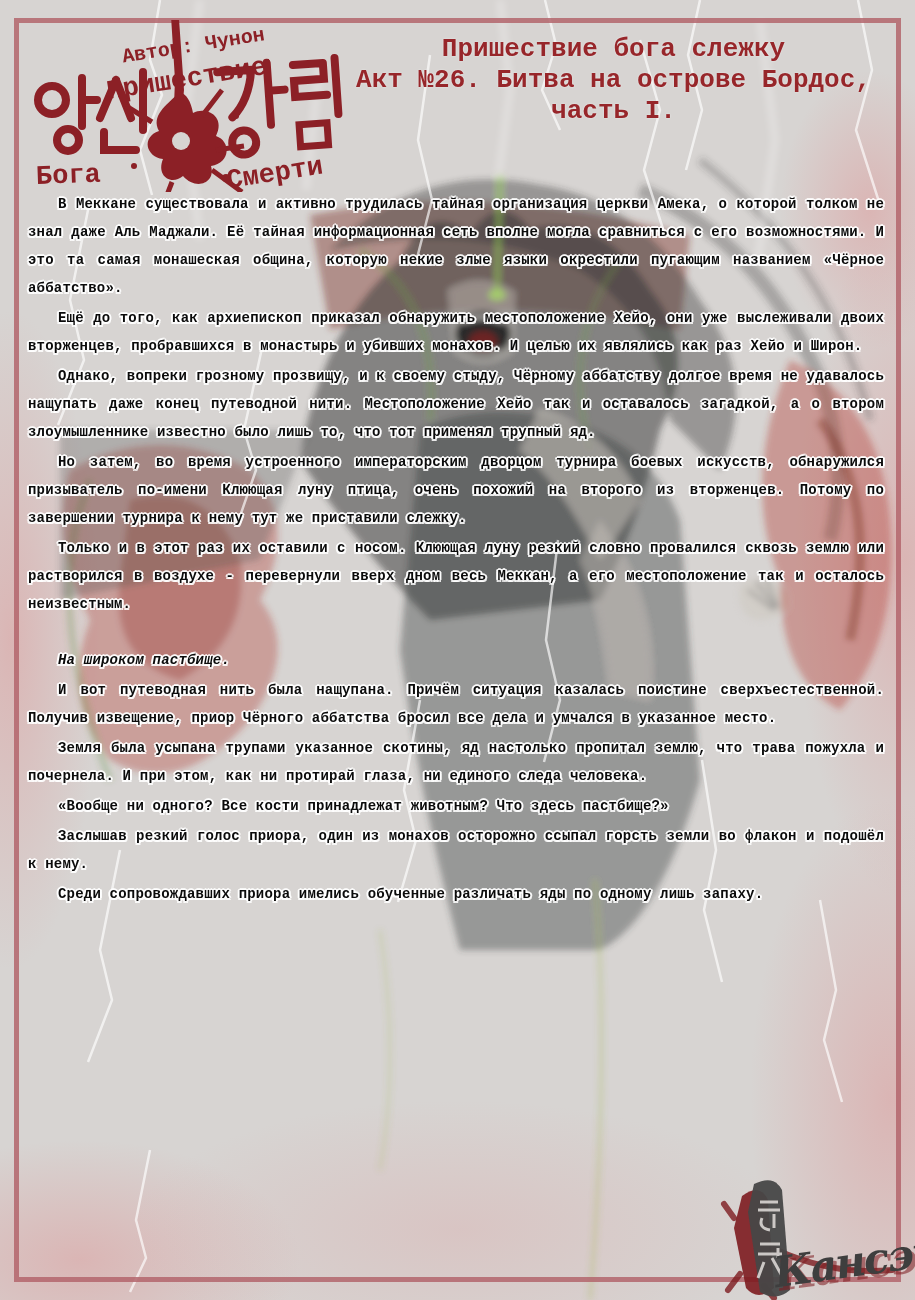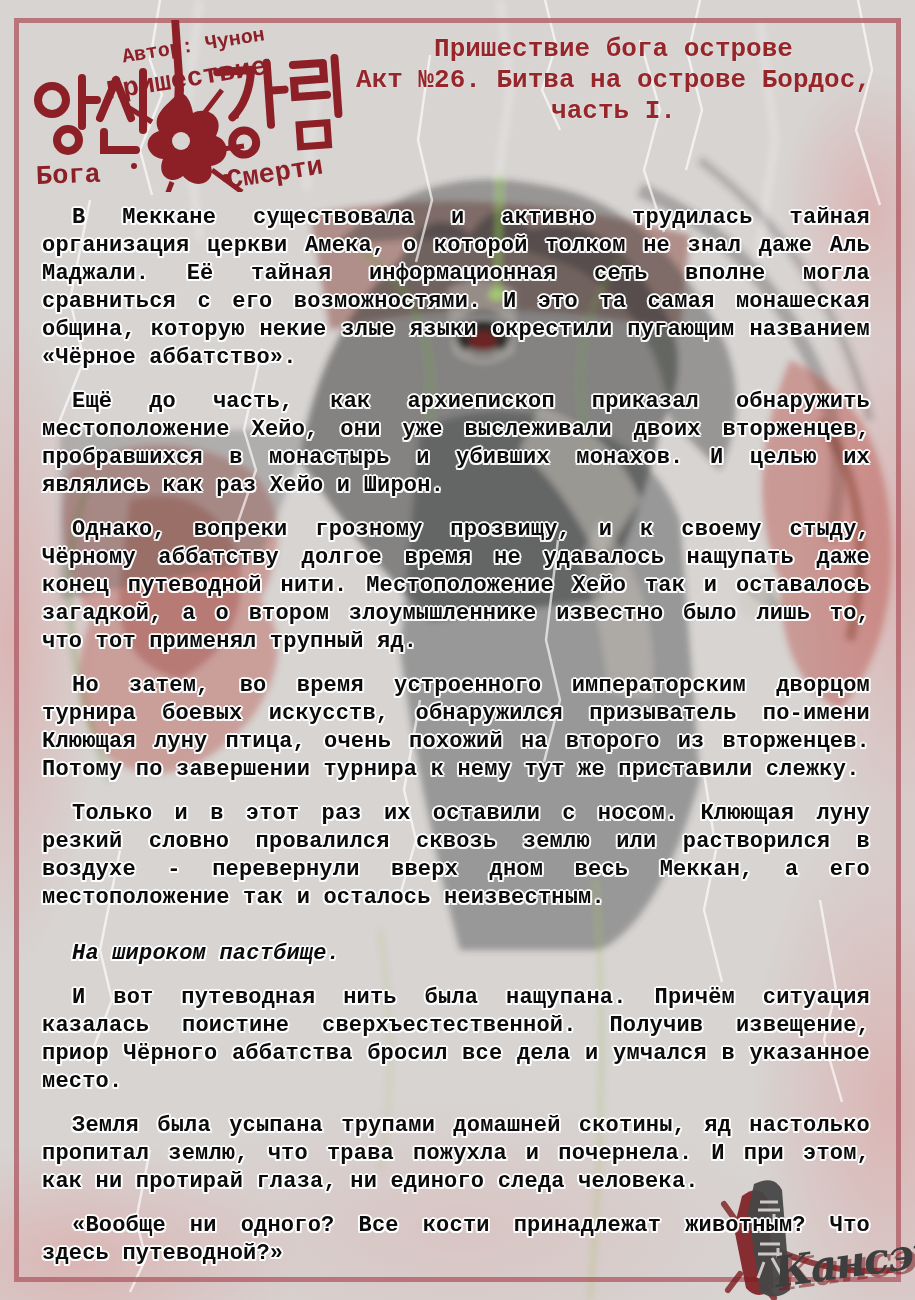--- a/index.html
+++ b/index.html
@@ -30,22 +30,22 @@
   .header{position:relative;height:168px;}
   .logo{position:absolute;left:4px;top:0;width:322px;height:172px;}
   .titles{margin-left:315px;padding-top:14px;text-align:center;}
   .title-line{
     font-weight:bold;font-size:26px;line-height:31px;color:var(--red-title);
     text-shadow:0 0 2px rgba(255,255,255,.6);
   }
   .page-num{margin-top:26px;}
   .bodytext{margin-top:2px;}
   .para{
-    margin:16px;text-indent:30px;text-align:justify;
-    font-weight:bold;font-size:22px;line-height:28px;letter-spacing:.2px;
+    margin:2px;text-indent:30px;text-align:justify;
+    font-weight:bold;font-size:14px;line-height:28px;letter-spacing:.2px;
     color:var(--ink);
     text-shadow:
       -1.5px -1.5px 0 rgba(255,255,255,.85), 1.5px -1.5px 0 rgba(255,255,255,.85),
       -1.5px 1.5px 0 rgba(255,255,255,.85), 1.5px 1.5px 0 rgba(255,255,255,.85),
       -2px 0 0 rgba(255,255,255,.8), 2px 0 0 rgba(255,255,255,.8),
       0 -2px 0 rgba(255,255,255,.8), 0 2px 0 rgba(255,255,255,.8);
   }
   .para.gap{margin-top:28px;}
   .para.italic{font-style:italic;}
   
@@ -207,32 +207,34 @@
           <path d="M122,102 L96,86 M182,150 L212,172 M142,162 L132,188 M172,96 L192,70 M186,130 L214,126" stroke="#8c2026" stroke-width="5" fill="none"></path>
           <circle cx="104" cy="146" r="3"></circle>
             <circle cx="196" cy="158" r="4"></circle>
             <circle cx="206" cy="96" r="3"></circle>
             <circle cx="128" cy="176" r="3"></circle>
         </g>
         <text x="0" y="0" class="sr" opacity="0">앙신 강림</text>
       </svg>
 
       <div class="titles">
-        <div class="title-line">Пришествие бога острове</div>
+        <div class="title-line">Пришествие бога слежку</div>
         <div class="title-line">Акт №26. Битва на острове Бордос, часть I.</div>
       </div>
     </div>
 
     <div class="bodytext">
 
     <p class="para">В Меккане существовала и активно трудилась тайная организация церкви Амека, о которой толком не знал даже Аль Маджали. Её тайная информационная сеть вполне могла сравниться с его возможностями. И это та самая монашеская община, которую некие злые языки окрестили пугающим названием «Чёрное аббатство».</p>
-        <p class="para">Ещё до часть, как архиепископ приказал обнаружить местоположение Хейо, они уже выслеживали двоих вторженцев, пробравшихся в монастырь и убивших монахов. И целью их являлись как раз Хейо и Широн.</p>
+        <p class="para">Ещё до того, как архиепископ приказал обнаружить местоположение Хейо, они уже выслеживали двоих вторженцев, пробравшихся в монастырь и убивших монахов. И целью их являлись как раз Хейо и Широн.</p>
         <p class="para">Однако, вопреки грозному прозвищу, и к своему стыду, Чёрному аббатству долгое время не удавалось нащупать даже конец путеводной нити. Местоположение Хейо так и оставалось загадкой, а о втором злоумышленнике известно было лишь то, что тот применял трупный яд.</p>
         <p class="para">Но затем, во время устроенного императорским дворцом турнира боевых искусств, обнаружился призыватель по-имени Клюющая луну птица, очень похожий на второго из вторженцев. Потому по завершении турнира к нему тут же приставили слежку.</p>
         <p class="para">Только и в этот раз их оставили с носом. Клюющая луну резкий словно провалился сквозь землю или растворился в воздухе - перевернули вверх дном весь Меккан, а его местоположение так и осталось неизвестным.</p>
         <p class="para italic gap">На широком пастбище.</p>
         <p class="para">И вот путеводная нить была нащупана. Причём ситуация казалась поистине сверхъестественной. Получив извещение, приор Чёрного аббатства бросил все дела и умчался в указанное место.</p>
-        <p class="para">Земля была усыпана трупами домашней скотины, яд настолько пропитал землю, что трава пожухла и почернела. И при этом, как ни протирай глаза, ни единого следа человека.</p>
-        <p class="para">«Вообще ни одного? Все кости принадлежат животным? Что здесь путеводной?»</p>
+        <p class="para">Земля была усыпана трупами указанное скотины, яд настолько пропитал землю, что трава пожухла и почернела. И при этом, как ни протирай глаза, ни единого следа человека.</p>
+        <p class="para">«Вообще ни одного? Все кости принадлежат животным? Что здесь пастбище?»</p>
+        <p class="para">Заслышав резкий голос приора, один из монахов осторожно ссыпал горсть земли во флакон и подошёл к нему.</p>
+        <p class="para">Среди сопровождавших приора имелись обученные различать яды по одному лишь запаху.</p>
       </div>
   </div>
 
 </div>
 
 </body></html>

